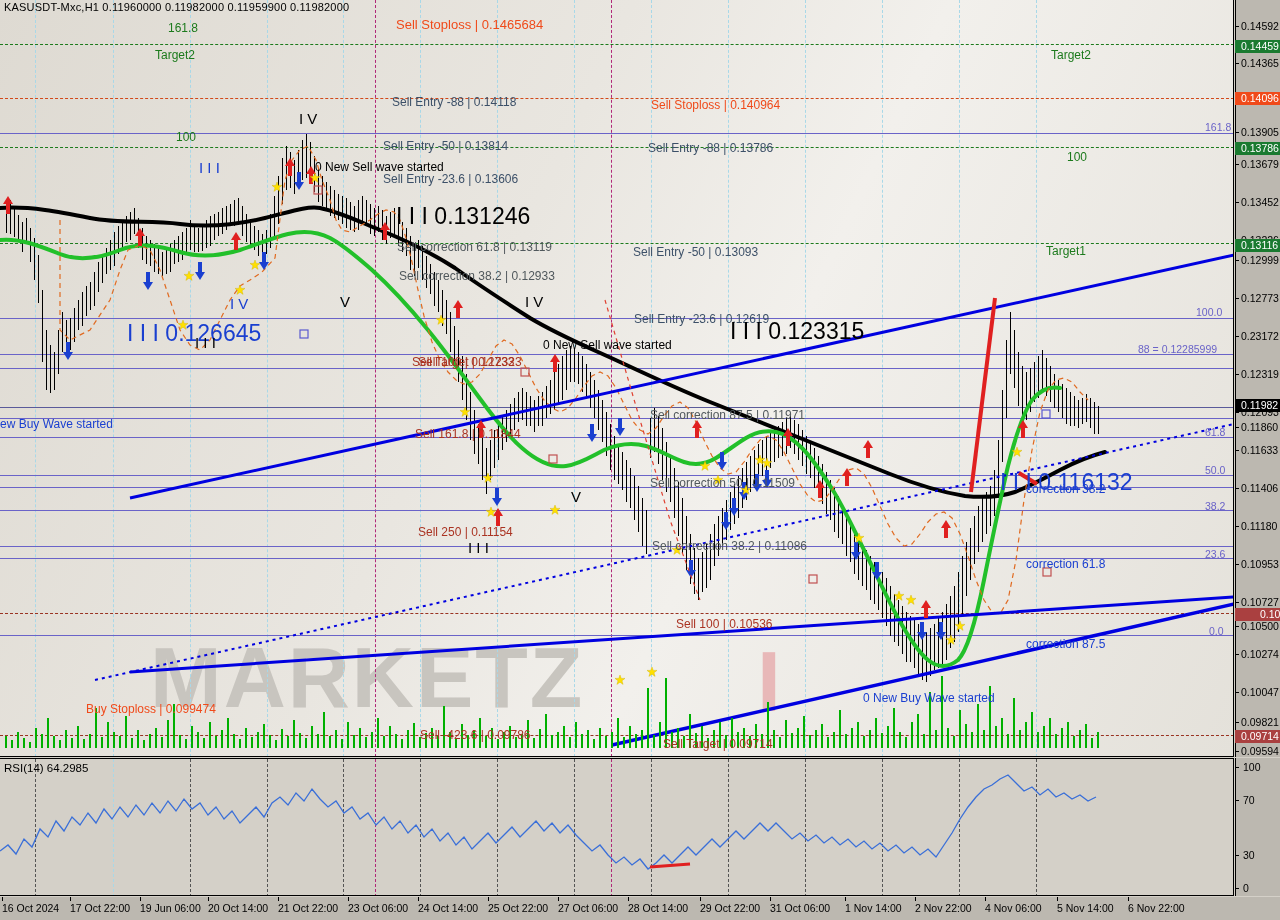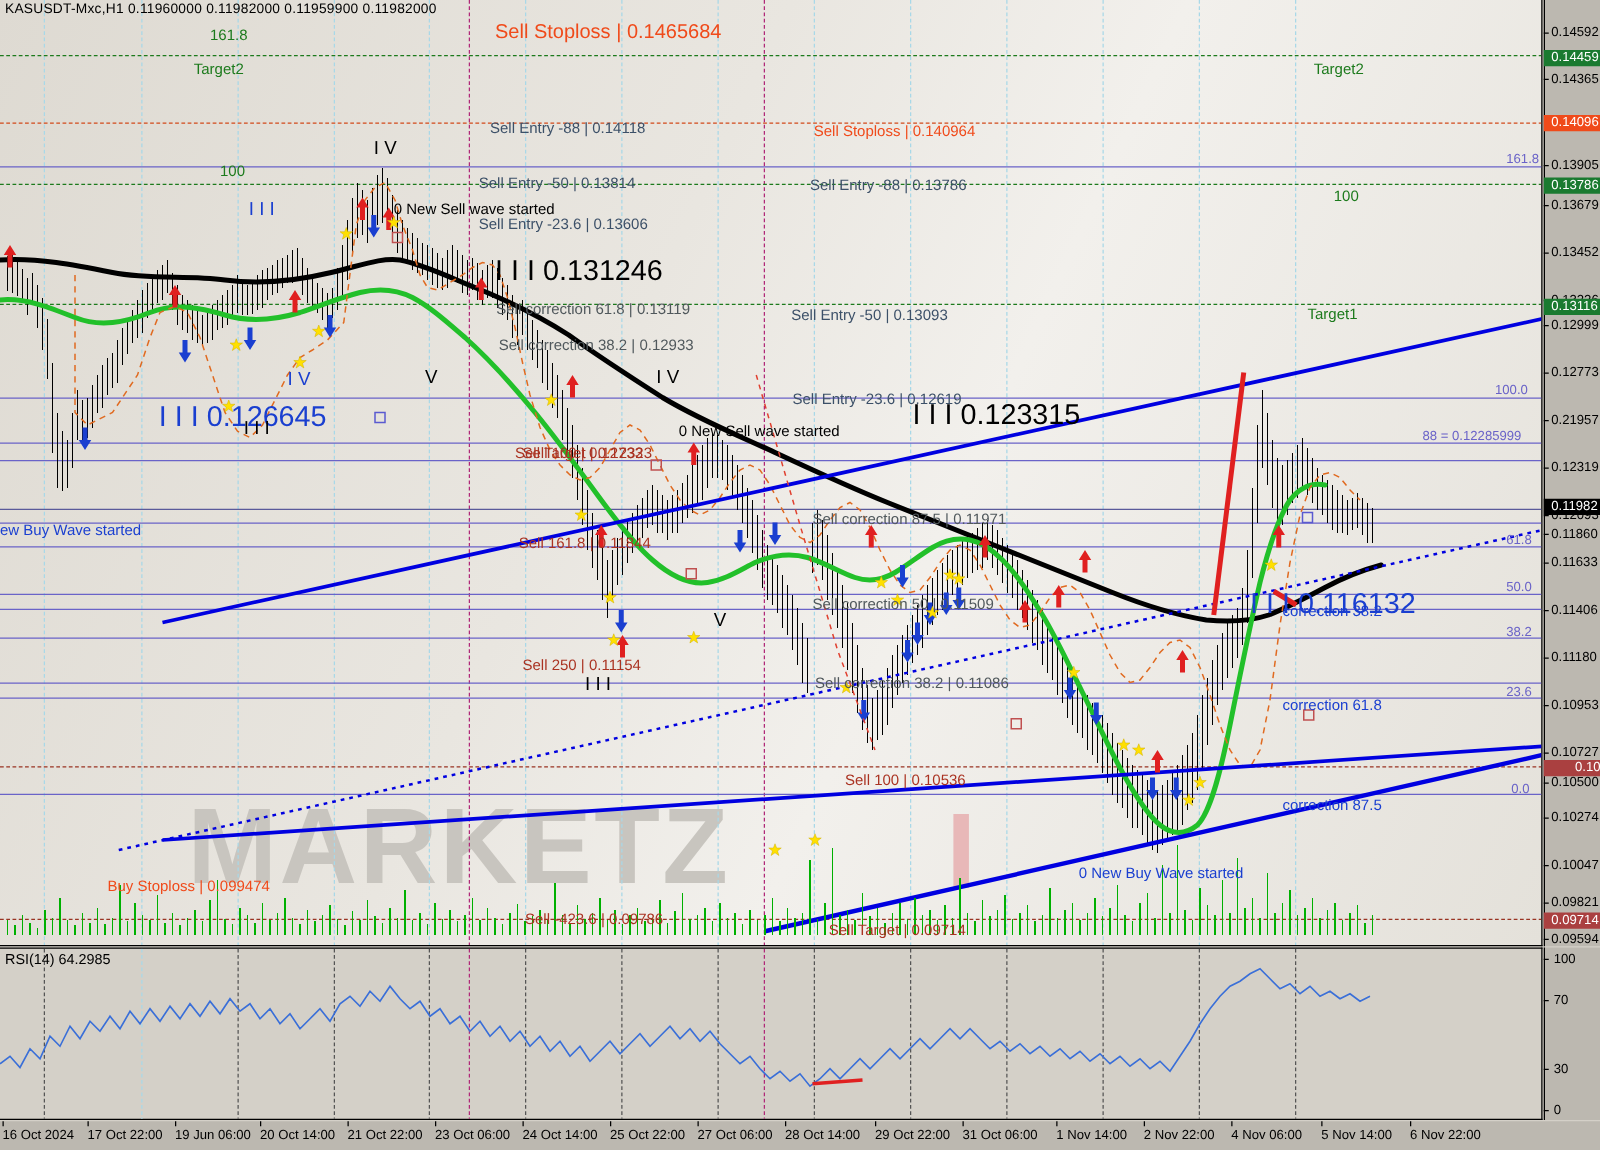--- a/index.html
+++ b/index.html
@@ -437,21 +437,21 @@
     <div class="lbl" id="chart-header">KASUSDT-Mxc,H1  0.11960000 0.11982000 0.11959900 0.11982000</div>
 
     <div class="lbl" style="left:168px;top:22px;color:#1c7a1c;font-size:12px;">161.8</div>
     <div class="lbl" style="left:155px;top:49px;color:#1c7a1c;font-size:12px;">Target2</div>
     <div class="lbl" style="left:176px;top:131px;color:#1c7a1c;font-size:12px;">100</div>
 
     <div class="lbl" style="left:1051px;top:49px;color:#1c7a1c;font-size:12px;">Target2</div>
     <div class="lbl" style="left:1067px;top:151px;color:#1c7a1c;font-size:12px;">100</div>
     <div class="lbl" style="left:1046px;top:245px;color:#1c7a1c;font-size:12px;">Target1</div>
 
-    <div class="lbl" style="left:396px;top:18px;color:#f04a1a;font-size:16px;">Sell Stoploss | 0.1465684</div>
+    <div class="lbl" style="left:396px;top:18px;color:#f04a1a;font-size:13px;">Sell Stoploss | 0.1465684</div>
     <div class="lbl" style="left:392px;top:96px;color:#3c5068;font-size:12px;">Sell Entry -88 | 0.14118</div>
     <div class="lbl" style="left:383px;top:140px;color:#3c5068;font-size:12px;">Sell Entry -50 | 0.13814</div>
     <div class="lbl" style="left:383px;top:173px;color:#3c5068;font-size:12px;">Sell Entry -23.6 | 0.13606</div>
 
     <div class="lbl" style="left:651px;top:99px;color:#f04a1a;font-size:12px;">Sell Stoploss | 0.140964</div>
     <div class="lbl" style="left:648px;top:142px;color:#3c5068;font-size:12px;">Sell Entry -88 | 0.13786</div>
     <div class="lbl" style="left:633px;top:246px;color:#3c5068;font-size:12px;">Sell Entry -50 | 0.13093</div>
     <div class="lbl" style="left:634px;top:313px;color:#3c5068;font-size:12px;">Sell Entry -23.6 | 0.12619</div>
 
     <div class="lbl" style="left:397px;top:241px;color:#50585c;font-size:12px;">Sell correction 61.8 | 0.13119</div>
@@ -548,21 +548,21 @@
     <div class="ptick" style="top:57px;"><span class="dash"></span><span>0.14365</span></div>
     <div class="ptick red" style="top:92px;"><span>0.14096</span></div>
     <div class="ptick" style="top:126px;"><span class="dash"></span><span>0.13905</span></div>
     <div class="ptick green" style="top:142px;"><span>0.13786</span></div>
     <div class="ptick" style="top:158px;"><span class="dash"></span><span>0.13679</span></div>
     <div class="ptick" style="top:196px;"><span class="dash"></span><span>0.13452</span></div>
     <div class="ptick" style="top:234px;"><span class="dash"></span><span>0.13226</span></div>
     <div class="ptick green" style="top:239px;"><span>0.13116</span></div>
     <div class="ptick" style="top:254px;"><span class="dash"></span><span>0.12999</span></div>
     <div class="ptick" style="top:292px;"><span class="dash"></span><span>0.12773</span></div>
-    <div class="ptick" style="top:330px;"><span class="dash"></span><span>0.21957</span></div>
+    <div class="ptick" style="top:330px;"><span class="dash"></span><span>0.23172</span></div>
     <div class="ptick" style="top:368px;"><span class="dash"></span><span>0.12319</span></div>
     <div class="ptick" style="top:406px;"><span class="dash"></span><span>0.12093</span></div>
     <div class="ptick black" style="top:399px;"><span>0.11982</span></div>
     <div class="ptick" style="top:421px;"><span class="dash"></span><span>0.11860</span></div>
     <div class="ptick" style="top:444px;"><span class="dash"></span><span>0.11633</span></div>
     <div class="ptick" style="top:482px;"><span class="dash"></span><span>0.11406</span></div>
     <div class="ptick" style="top:520px;"><span class="dash"></span><span>0.11180</span></div>
     <div class="ptick" style="top:558px;"><span class="dash"></span><span>0.10953</span></div>
     <div class="ptick" style="top:596px;"><span class="dash"></span><span>0.10727</span></div>
     <div class="ptick dkred" style="top:608px;padding-left:25px;"><span>0.10536</span></div>

